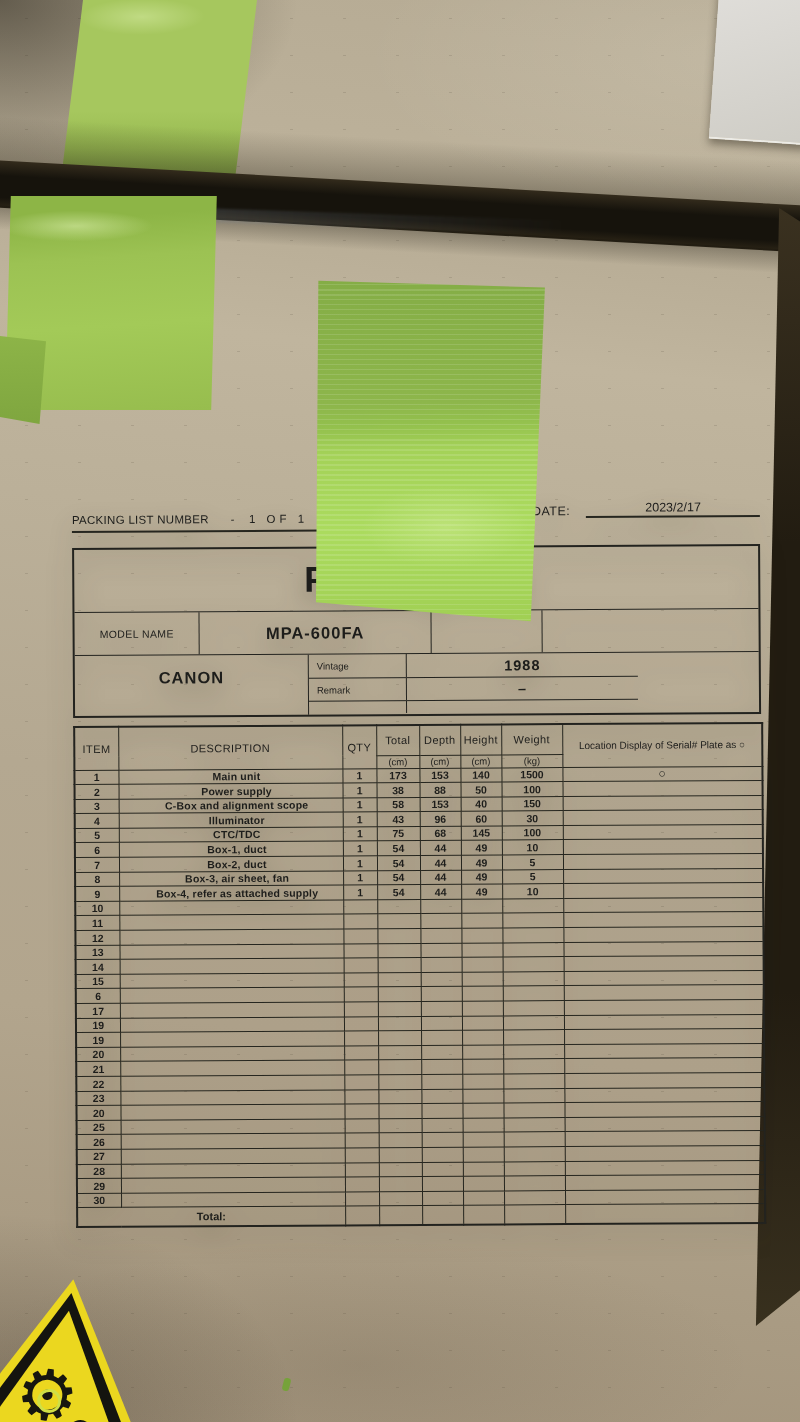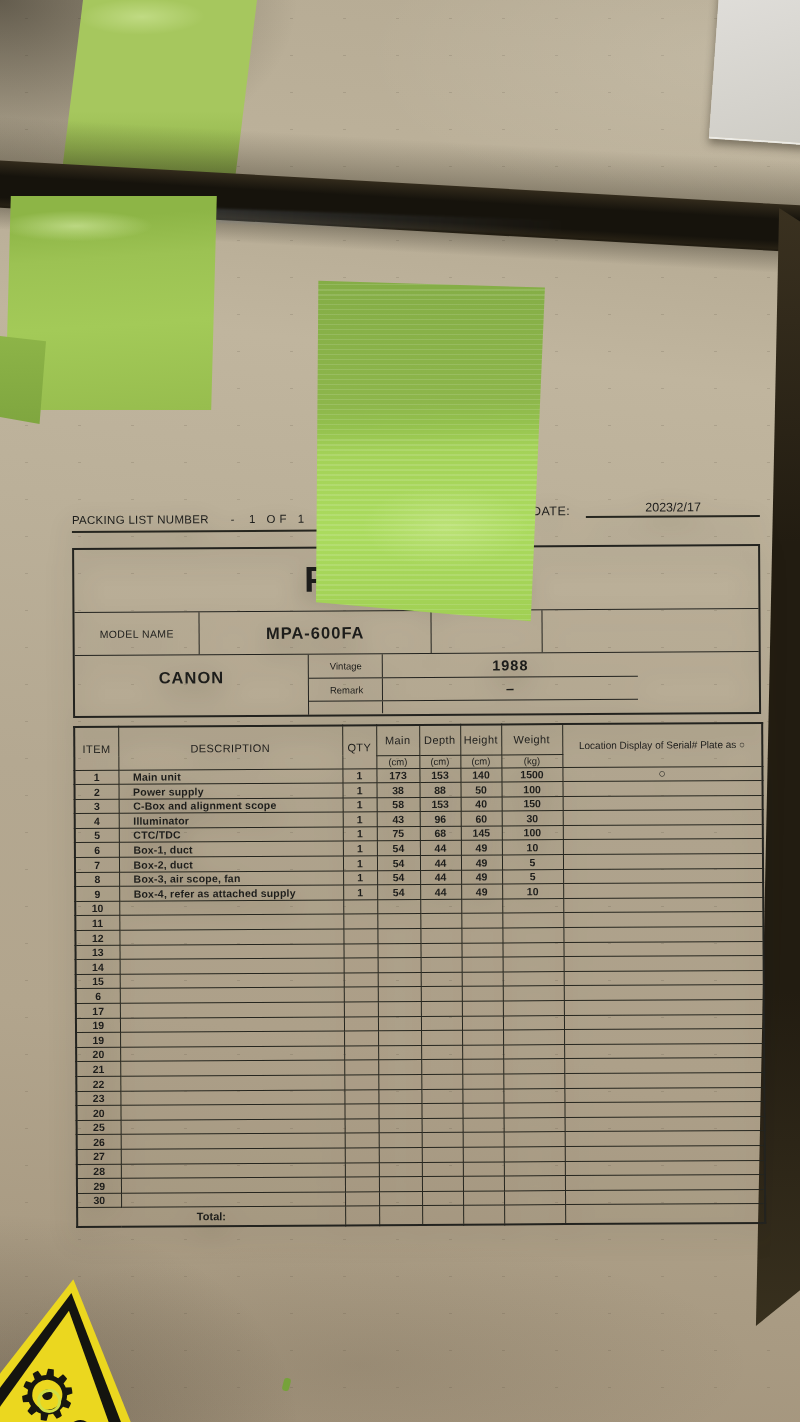--- a/index.html
+++ b/index.html
@@ -99,38 +99,38 @@
   .hb-cell{border-left:1.8px solid #23231f;display:flex;align-items:center;justify-content:center;}
   .hb-cell:first-child{border-left:none;}
   .lbl{font-size:10.5px;letter-spacing:.4px;}
   .big-val{font-size:16.5px;font-weight:700;letter-spacing:1px;}
   .r1{height:43px;}
   .w-lbl{width:125px;}.w-val{width:233px;}.w-a{width:112px;}.w-b{width:218px;}
   .r2-left-lbl{width:125px;}.r2-left-val{width:233px;}
   .hb-right{width:330px;display:flex;flex-direction:column;border-left:1.8px solid #23231f;}
   .hb-rrow{display:flex;height:23px;border-top:1.8px solid #23231f;}
   .hb-rrow:first-child{border-top:none;}
-  .sm-lbl{width:73px;display:flex;align-items:center;padding-left:21px;font-size:9.5px;}
+  .sm-lbl{width:97px;display:flex;align-items:center;padding-left:8px;font-size:9.5px;}
   .sm-val{flex:1;border-left:1.8px solid #23231f;display:flex;align-items:center;justify-content:center;
     font-size:14.5px;font-weight:700;letter-spacing:1px;}
   .r2{height:61px;align-items:stretch;}
   .r2-stack{display:flex;flex-direction:column;}
   .r2-top{height:46px;display:flex;align-items:center;justify-content:center;}
   .r2-bot{height:15px;border-top:1.8px solid #23231f;}
   .hb-rrow.thin{height:13.4px;}
 
   table.items{border-collapse:collapse;table-layout:fixed;width:688px;margin-top:8px;
     border:2.4px solid #23231f;}
   table.items th, table.items td{border:1.6px solid #26261f;padding:0 2px;overflow:hidden;white-space:nowrap;}
   table.items th{font-weight:400;}
   .hrow th{height:30px;font-size:11px;letter-spacing:.4px;}
   .hrow th.loc-h{font-size:10px;letter-spacing:0;}
   .urow th{height:13px;font-size:9.5px;}
   tbody td{height:14.6px;font-size:10.5px;font-weight:600;text-align:center;line-height:1;}
-  tbody td.c-desc{text-align:left;padding-left:14px;letter-spacing:.2px;}
+  tbody td.c-desc{text-align:center;padding-left:14px;letter-spacing:.2px;}
   tbody td.c-loc{font-size:12px;font-weight:400;}
   tfoot td{height:19px;font-size:11px;font-weight:600;text-align:center;}
 
   
   .sticker{position:absolute;left:-78px;top:1278px;width:270px;height:235px;z-index:8;
     transform:rotate(8deg);}
   .tri{position:absolute;clip-path:polygon(50% 0,100% 100%,0 100%);}
   .tri-y1{inset:0;background:#ebd71f;}
   .tri-b{inset:14px 18px 10px;background:#14140f;}
   .tri-y2{inset:32px 38px 18px;background:#ebd71f;}
@@ -210,21 +210,21 @@
             <col style="width:41px">
             <col style="width:41px">
           <col style="width:61px">
             <col style="width:200px">
         </colgroup>
         <thead>
           <tr class="hrow">
             <th rowspan="2">ITEM</th>
             <th rowspan="2">DESCRIPTION</th>
             <th rowspan="2">QTY</th>
-            <th>Main</th>
+            <th>Total</th>
             <th>Depth</th>
             <th>Height</th>
             <th>Weight</th>
             <th rowspan="2" class="loc-h">Location Display of Serial# Plate as ○</th>
           </tr>
           <tr class="urow">
             <th>(cm)</th>
             <th>(cm)</th>
             <th>(cm)</th>
             <th>(kg)</th>
@@ -296,21 +296,21 @@
               <td class="c-desc">Box-2, duct</td>
               <td class="c-qty">1</td>
               <td class="c-w">54</td>
               <td class="c-d">44</td>
               <td class="c-h">49</td>
               <td class="c-wt">5</td>
               <td class="c-loc"></td>
             </tr>
             <tr>
               <td class="c-item">8</td>
-              <td class="c-desc">Box-3, air scope, fan</td>
+              <td class="c-desc">Box-3, air sheet, fan</td>
               <td class="c-qty">1</td>
               <td class="c-w">54</td>
               <td class="c-d">44</td>
               <td class="c-h">49</td>
               <td class="c-wt">5</td>
               <td class="c-loc"></td>
             </tr>
             <tr>
               <td class="c-item">9</td>
               <td class="c-desc">Box-4, refer as attached supply</td>

